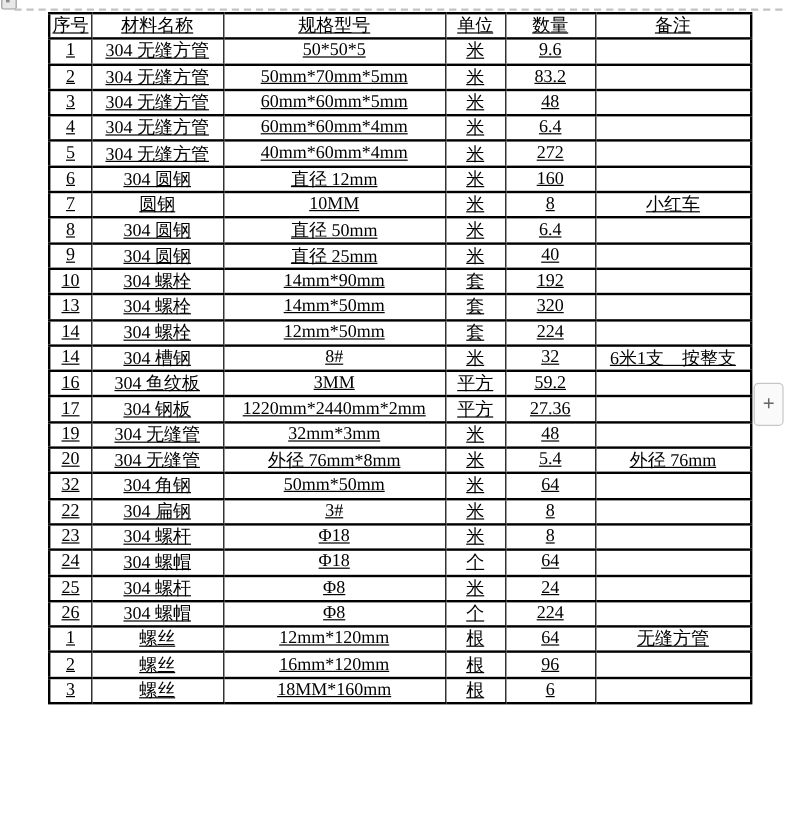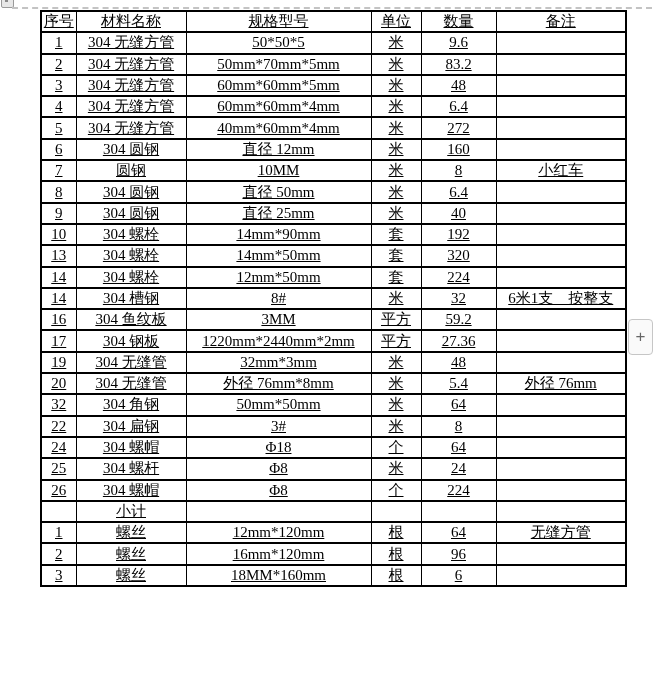--- a/index.html
+++ b/index.html
@@ -226,20 +226,28 @@
       </tr>
       <tr>
         <td>22</td>
         <td>304 扁钢</td>
         <td>3#</td>
         <td>米</td>
         <td>8</td>
         <td></td>
       </tr>
       <tr>
+        <td>23</td>
+        <td>304 螺杆</td>
+        <td>Φ18</td>
+        <td>米</td>
+        <td>8</td>
+        <td></td>
+      </tr>
+      <tr>
         <td>24</td>
         <td>304 螺帽</td>
         <td>Φ18</td>
         <td>个</td>
         <td>64</td>
         <td></td>
       </tr>
       <tr>
         <td>25</td>
         <td>304 螺杆</td>
@@ -247,28 +255,20 @@
         <td>米</td>
         <td>24</td>
         <td></td>
       </tr>
       <tr>
         <td>26</td>
         <td>304 螺帽</td>
         <td>Φ8</td>
         <td>个</td>
         <td>224</td>
-        <td></td>
-      </tr>
-      <tr>
-        <td></td>
-        <td>小计</td>
-        <td></td>
-        <td></td>
-        <td></td>
         <td></td>
       </tr>
       <tr>
         <td>1</td>
         <td>螺丝</td>
         <td>12mm*120mm</td>
         <td>根</td>
         <td>64</td>
         <td>无缝方管</td>
       </tr>

